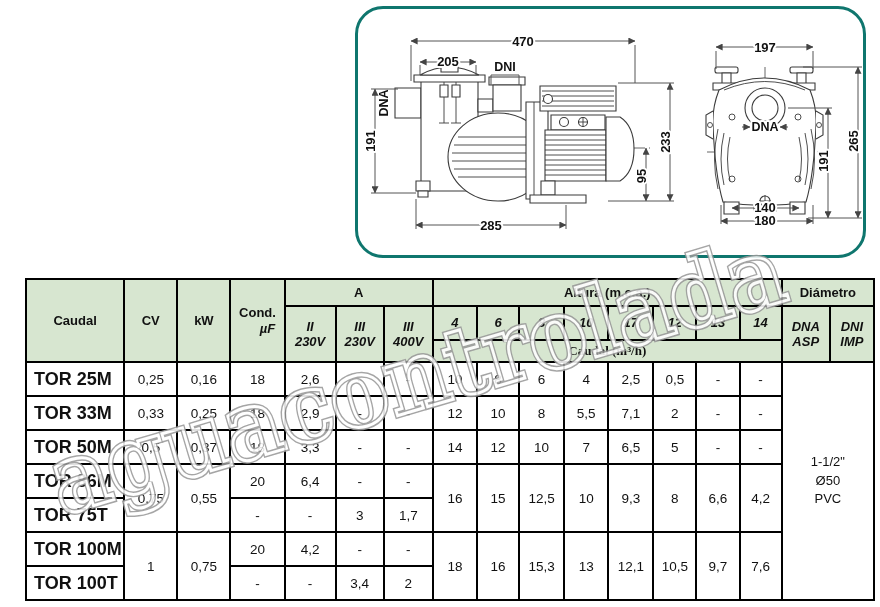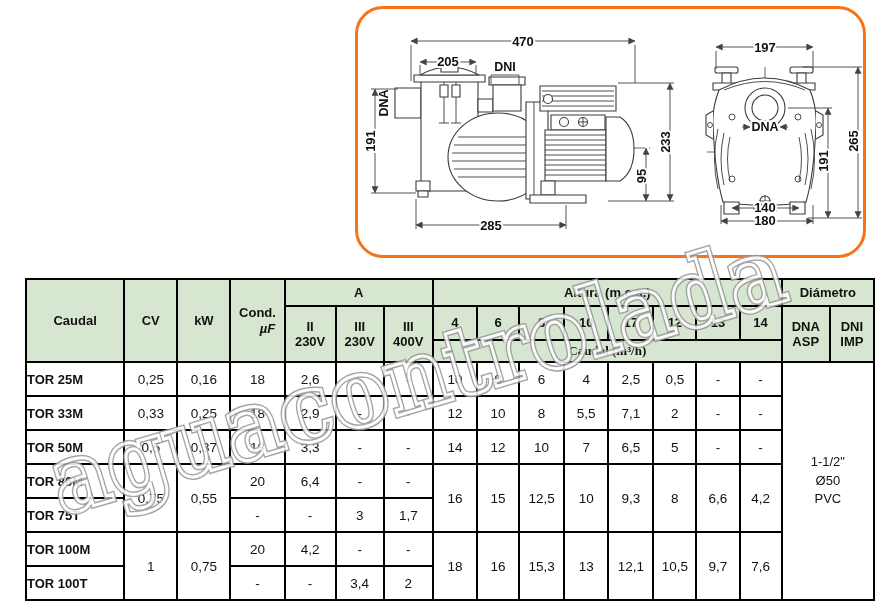--- a/index.html
+++ b/index.html
@@ -1,42 +1,42 @@
 <!DOCTYPE html>
 <html><head>
 <meta charset="utf-8">
 <style>
   html,body{margin:0;padding:0;}
   body{width:880px;height:607px;position:relative;background:#fff;overflow:hidden;
        font-family:"Liberation Sans",sans-serif;color:#141414;}
 
   
   .draw-panel{position:absolute;left:355px;top:6px;width:511px;height:252px;
-              border:3px solid #f97316;border-radius:28px;box-sizing:border-box;background:#fff;}
+              border:3px solid #0f766e;border-radius:28px;box-sizing:border-box;background:#fff;}
   .draw-panel svg{width:100%;height:100%;display:block;}
   .draw line,.draw path,.draw rect,.draw circle,.draw ellipse{vector-effect:non-scaling-stroke;}
   .outline{stroke:#3b3b3b;stroke-width:1.1;fill:#fff;}
   .thin{stroke:#3b3b3b;stroke-width:0.9;fill:none;}
   .dimline{stroke:#555;stroke-width:1;fill:none;}
   .cl{stroke:#555;stroke-width:0.9;stroke-dasharray:11 4 3 4;fill:none;}
   .dim{font:bold 13px "Liberation Sans",sans-serif;fill:#111;paint-order:stroke;
        stroke:#fff;stroke-width:4px;stroke-linejoin:round;text-anchor:middle;}
   .lbl{font:bold 12.5px "Liberation Sans",sans-serif;fill:#111;paint-order:stroke;
        stroke:#fff;stroke-width:4px;stroke-linejoin:round;text-anchor:middle;}
 
   
   table.spec{position:absolute;left:25px;top:278px;width:850px;border-collapse:collapse;
              table-layout:fixed;border:2px solid #000;}
   .spec th,.spec td{border:2px solid #000;vertical-align:middle;text-align:center;
                     padding:0;overflow:hidden;}
   .spec th{background:#d7e6d0;font-size:13px;font-weight:bold;line-height:1.18;color:#111;}
   .spec td{background:#fff;font-size:13.5px;font-weight:normal;color:#111;}
-  .spec td.model{text-align:left;font-weight:bold;font-size:13px;}
+  .spec td.model{text-align:left;padding-left:7px;font-weight:bold;font-size:18px;}
   .spec thead tr.r1{height:27px;}
-  .spec thead tr.r2{height:34px;}
+  .spec thead tr.r2{height:34px;font-style:italic;}
   .spec thead tr.r3{height:22px;font-family:Liberation Serif, serif;}
   .spec tbody tr{height:34px;}
   .spec td.diam{font-size:13px;line-height:1.45;}
   .mu{font-style:italic;margin-left:20px;}
 
   
   .wm{position:absolute;left:0;top:0;width:880px;height:607px;pointer-events:none;}
   .wm text{font-family:"DejaVu Serif",serif;font-weight:bold;font-size:95px;fill:none;}
   .wm .outer{stroke:#999;stroke-width:6;}
   .wm .inner{stroke:#fff;stroke-width:3;}

